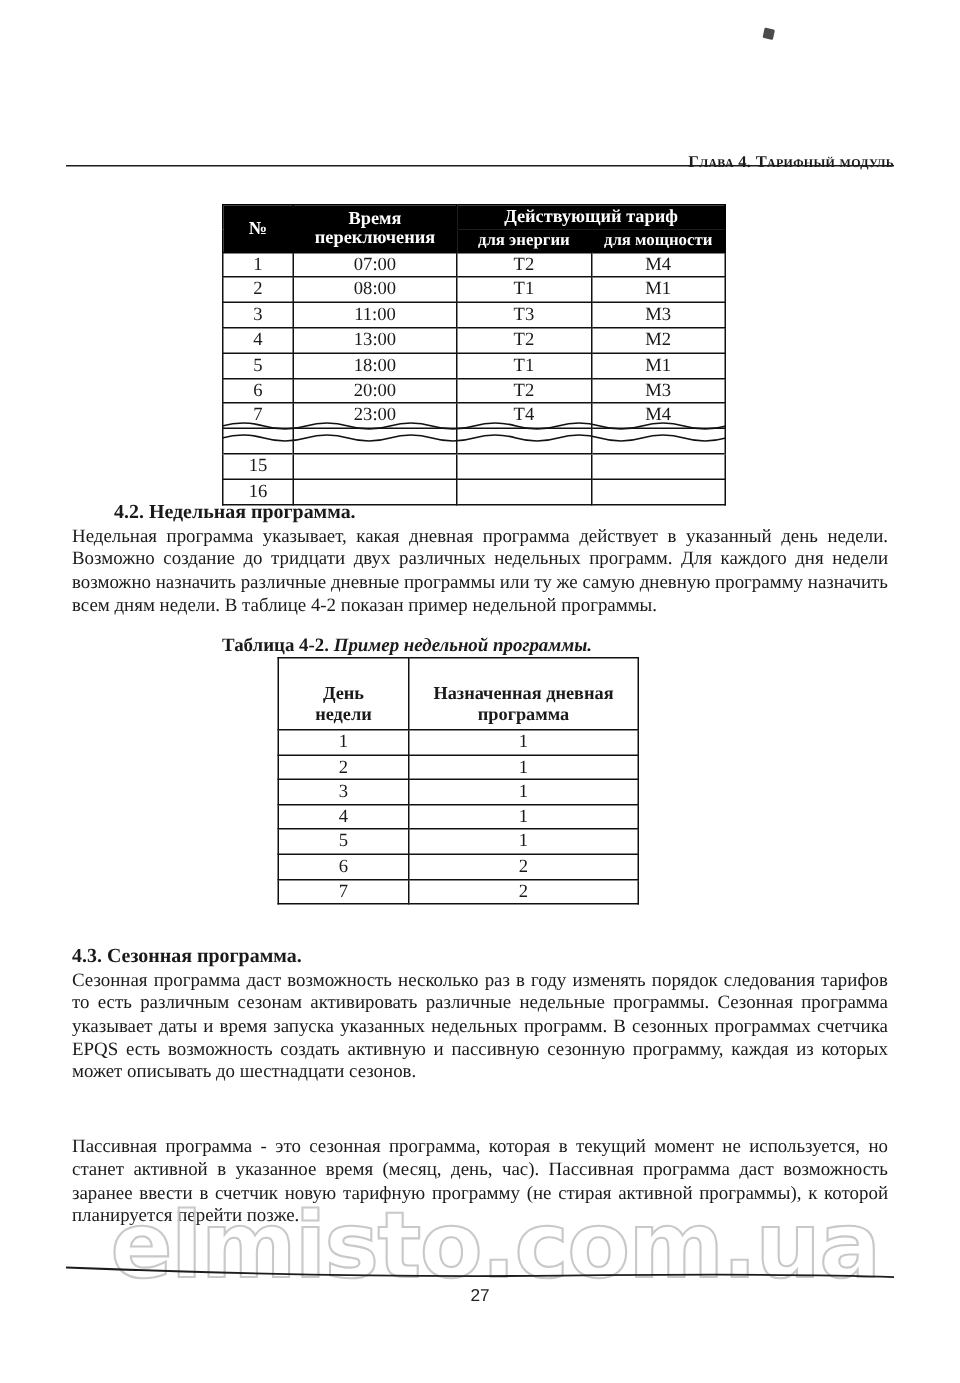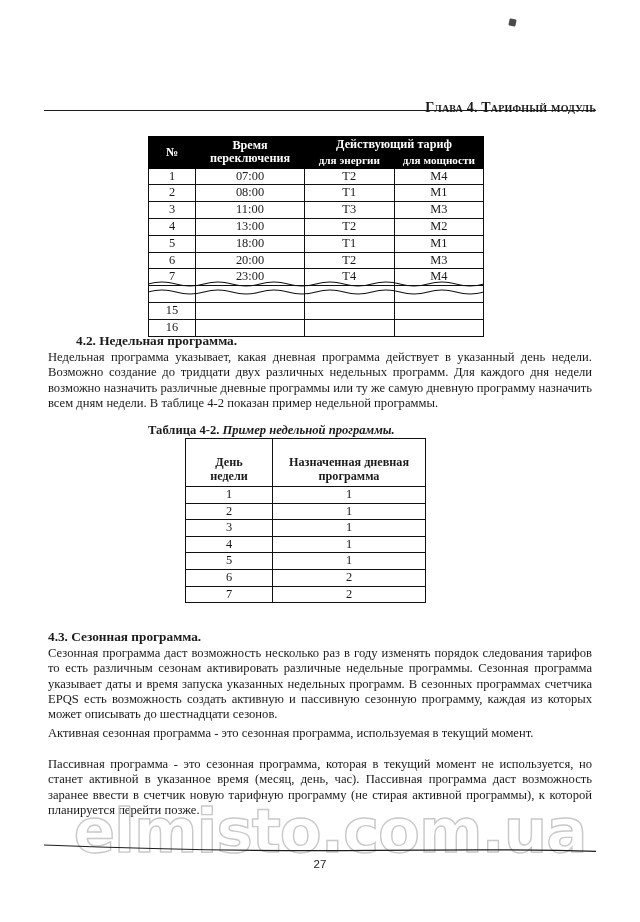--- a/index.html
+++ b/index.html
@@ -37,21 +37,21 @@
   
   .runhead {
     position: absolute;
     left: 44px;
     top: 98px;
     width: 552px;
     text-align: right;
   }
   .runhead .rh-text {
     font-weight: bold;
-    font-size: 14px;
+    font-size: 11px;
     letter-spacing: .2px;
     font-variant: small-caps;
     text-transform: none;
     margin-left: 28px;
   }
   .rule-top {
     position: absolute;
     left: 44px;
     top: 110px;
     width: 552px;
@@ -372,21 +372,20 @@
       <tr>
         <td>7</td>
         <td>2</td>
       </tr>
     </tbody>
   </table>
 
 
   <div class="sec-heading" id="heading-4-3">4.3. Сезонная программа.</div>
   <p class="body-par" id="par-4-3">Сезонная программа даст возможность несколько раз в году изменять порядок следования тарифов то есть различным сезонам активировать различные недельные программы. Сезонная программа указывает даты и время запуска указанных недельных программ. В сезонных программах счетчика EPQS есть возможность создать активную и пассивную сезонную программу, каждая из которых может описывать до шестнадцати сезонов.</p>
-  <p class="body-par" id="par-active">Активная сезонная программа - это сезонная программа, используемая в текущий момент.</p>
   <p class="body-par" id="par-passive">Пассивная программа - это сезонная программа, которая в текущий момент не используется, но станет активной в указанное время (месяц, день, час). Пассивная программа даст возможность заранее ввести в счетчик новую тарифную программу (не стирая активной программы), к которой планируется перейти позже.</p>
 
   <div class="watermark">elmisto.com.ua</div>
 
   <svg class="rule-bottom" viewBox="0 0 552 8" preserveAspectRatio="none">
     <path d="M0 0 Q 180 7 330 5.4 T 552 6.4" fill="none" stroke="#1d1d1d" stroke-width="1.2"></path>
   </svg>
   <div class="pagenum">27</div>
 
 </div>

